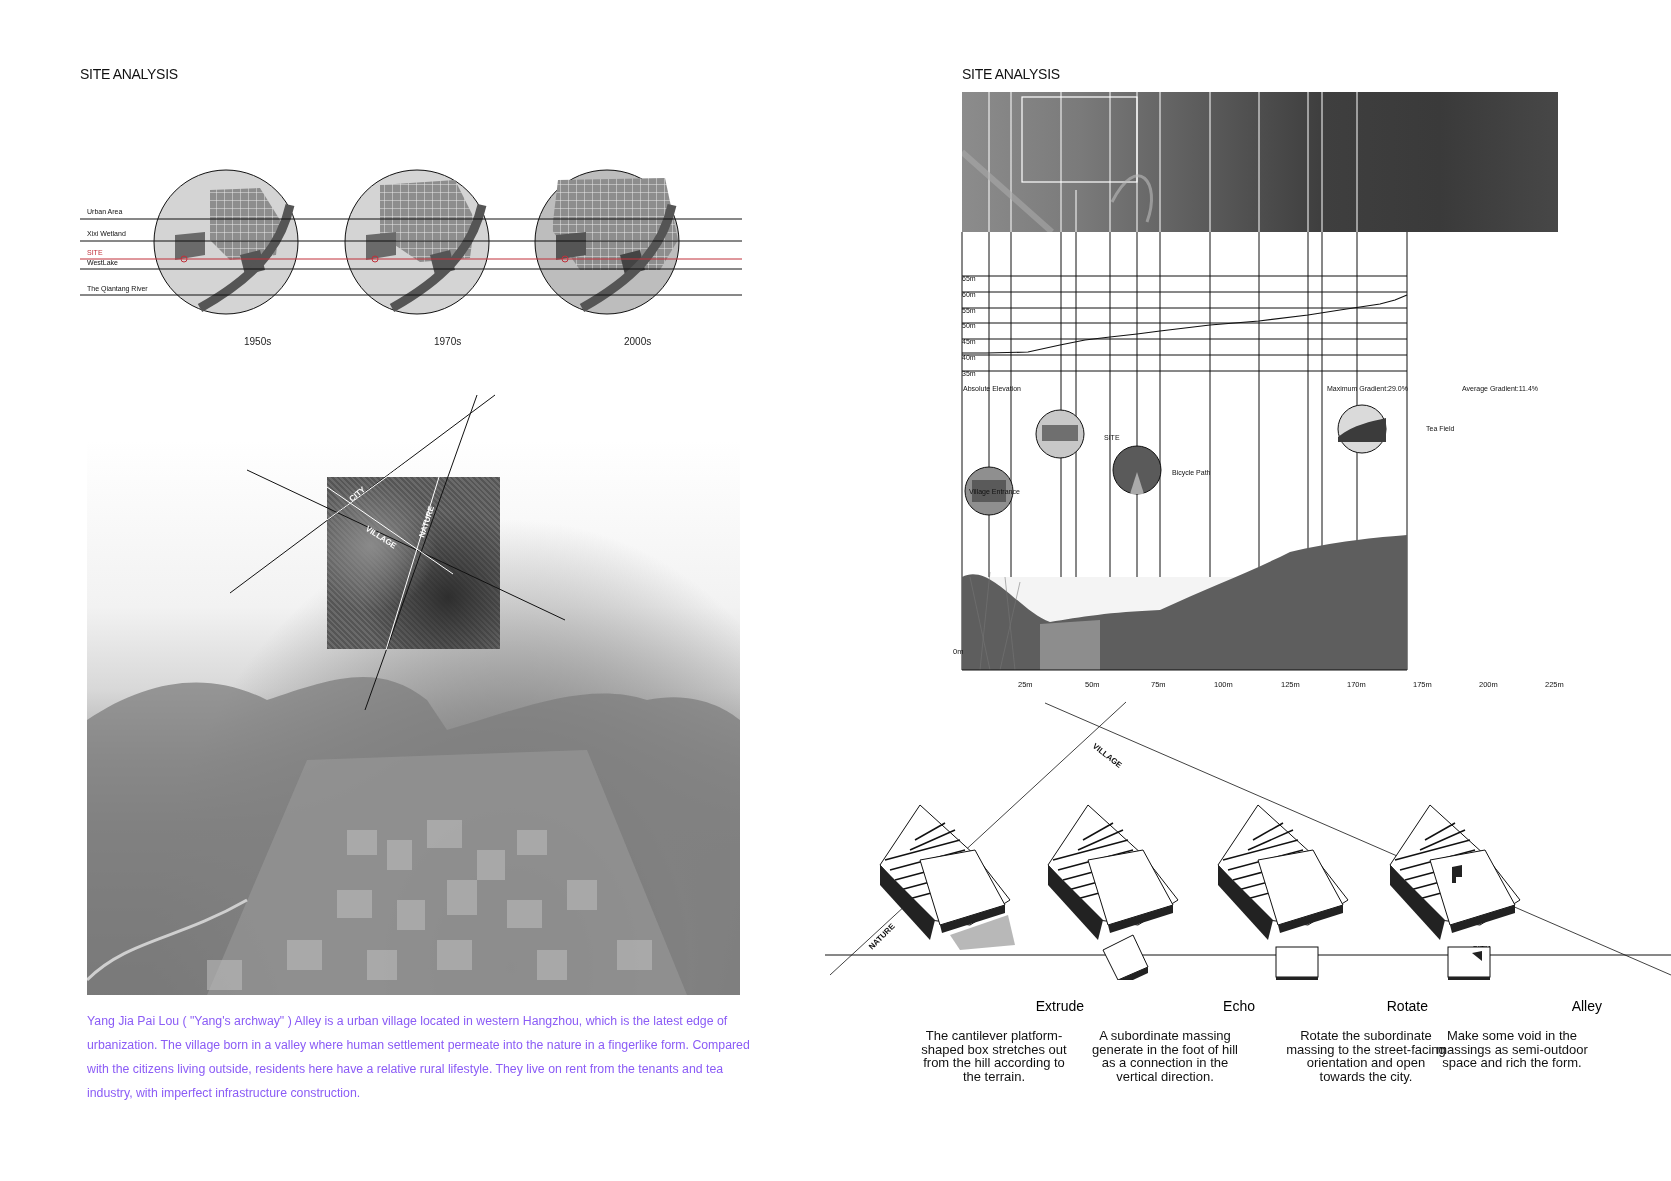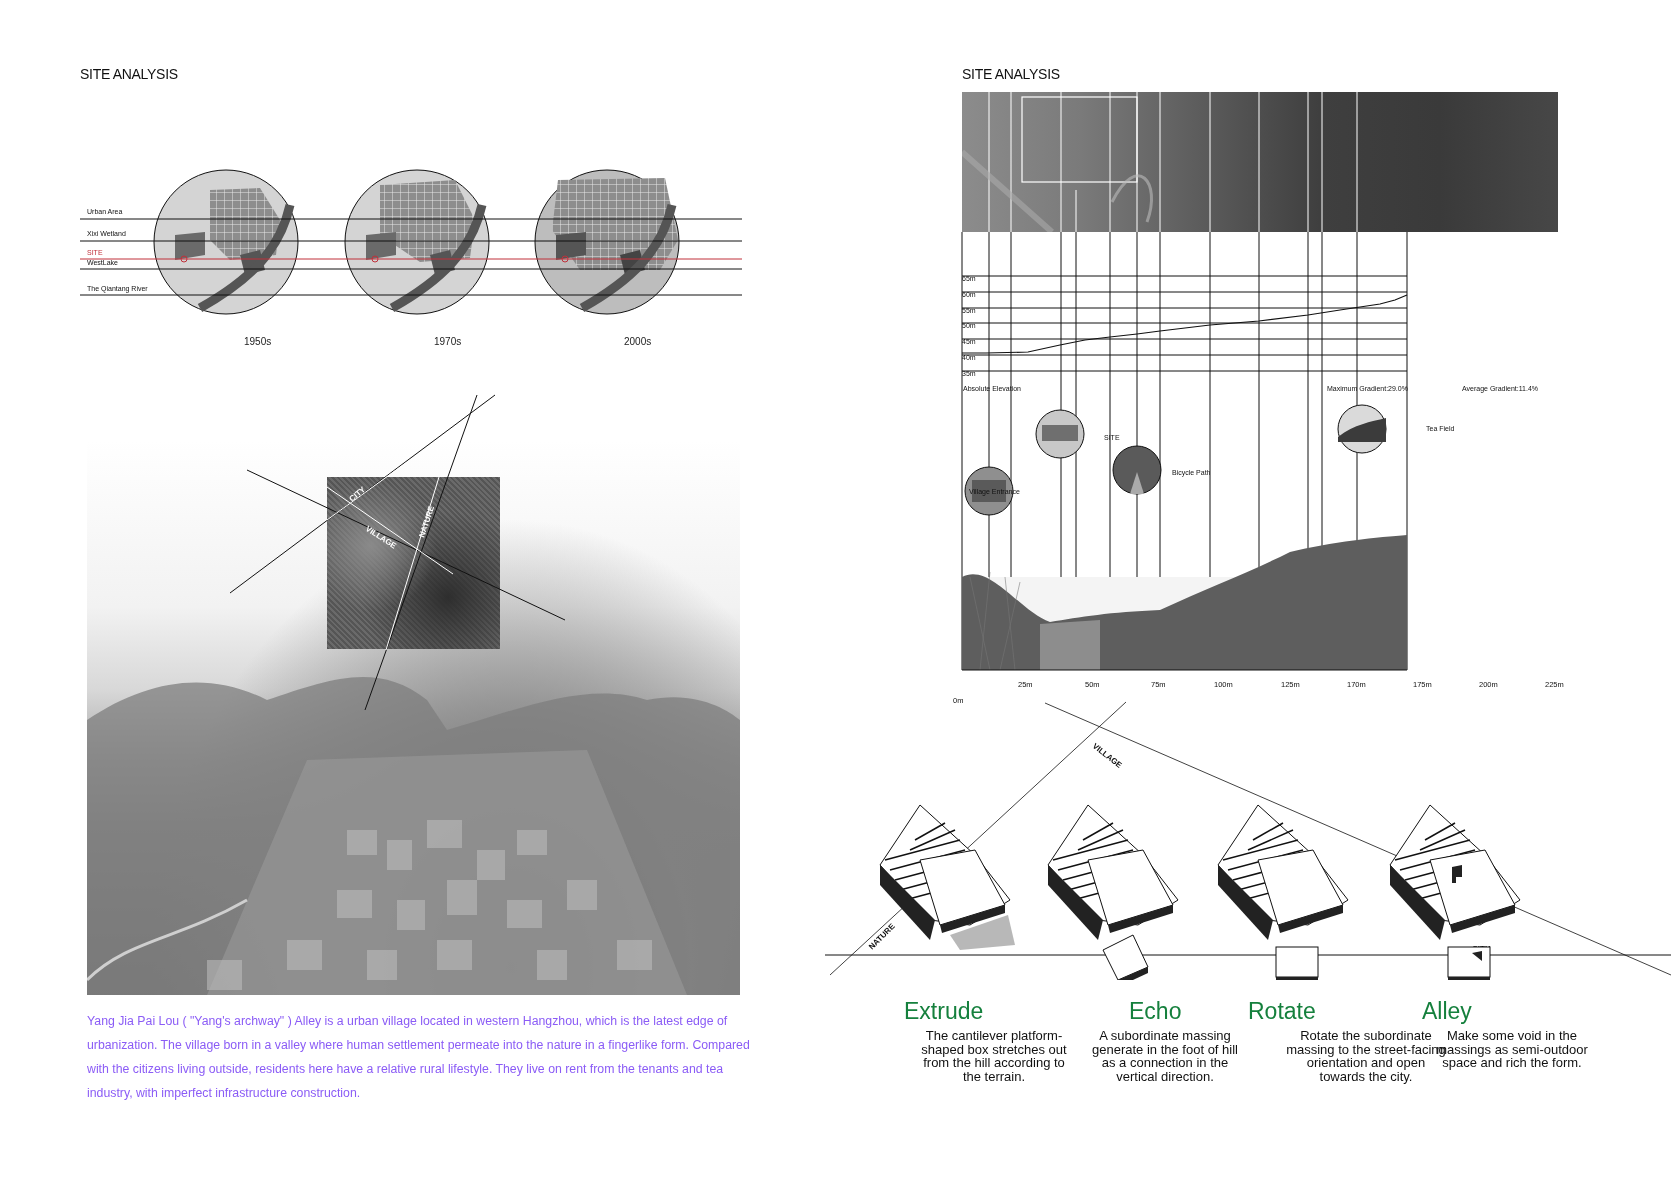--- a/index.html
+++ b/index.html
@@ -2,21 +2,21 @@
 <html><head>
 <meta charset="utf-8">
 <style>
   html,body{margin:0;padding:0;background:#ffffff;}
   body{width:1671px;height:1181px;position:relative;overflow:hidden;font-family:"Liberation Sans",sans-serif;color:#111;}
   .abs{position:absolute;}
   .title{font-size:14px;letter-spacing:-0.3px;color:#111;}
   .small{font-size:7px;color:#111;white-space:nowrap;}
   .era{font-size:10px;color:#222;margin-left:36px;}
   .para{font-size:12.3px;line-height:24px;color:#8b5cf6;}
-  .op-title{font-size:23px;color:#15803d;text-align:left;width:180px;}
+  .op-title{font-size:14px;color:#000000;text-align:right;width:180px;}
   .op-desc{font-size:13px;line-height:13.5px;color:#111;text-align:center;width:160px;}
   .tick{font-size:7.5px;color:#111;white-space:nowrap;}
   svg text{font-family:"Liberation Sans",sans-serif;}
 </style>
 </head>
 <body>
 
 <div class="abs title" style="left:80px;top:66px;">SITE ANALYSIS</div>
 
 <svg class="abs" style="left:80px;top:160px;" width="670" height="200" viewBox="0 0 670 200">
@@ -211,21 +211,21 @@
 <div class="abs small" style="left:962px;top:370px;">35m</div>
 <div class="abs small" style="left:963px;top:385px;">Absolute Elevation</div>
 <div class="abs small" style="left:1327px;top:385px;">Maximum Gradient:29.0%</div>
 <div class="abs small" style="left:1462px;top:385px;">Average Gradient:11.4%</div>
 
 <div class="abs small" style="left:969px;top:488px;">Village Entrance</div>
 <div class="abs small" style="left:1104px;top:434px;">SITE</div>
 <div class="abs small" style="left:1172px;top:469px;">Bicycle Path</div>
 <div class="abs small" style="left:1426px;top:425px;">Tea Field</div>
 
-<div class="abs tick" style="left:953px;top:696px;">0m</div>
+<div class="abs tick" style="left:953px;top:647px;">0m</div>
 <div class="abs tick" style="left:1018px;top:680px;">25m</div>
 <div class="abs tick" style="left:1085px;top:680px;">50m</div>
 <div class="abs tick" style="left:1151px;top:680px;">75m</div>
 <div class="abs tick" style="left:1214px;top:680px;">100m</div>
 <div class="abs tick" style="left:1281px;top:680px;">125m</div>
 <div class="abs tick" style="left:1347px;top:680px;">170m</div>
 <div class="abs tick" style="left:1413px;top:680px;">175m</div>
 <div class="abs tick" style="left:1479px;top:680px;">200m</div>
 <div class="abs tick" style="left:1545px;top:680px;">225m</div>
 
@@ -305,20 +305,20 @@
     <path d="M62 62 L72 60 L72 72 L66 72 L66 78 L62 78 Z" fill="#222"></path>
     <rect x="58" y="142" width="42" height="30" fill="#fff" stroke="#111"></rect>
     <rect x="58" y="172" width="42" height="6" fill="#222"></rect>
     <path d="M82 148 L92 146 L92 156 Z" fill="#222"></path>
   </g>
 </svg>
 
 <div class="abs op-title" style="left:904px;top:998px;">Extrude</div>
 <div class="abs op-desc" style="left:914px;top:1029px;">The cantilever platform-shaped box stretches out from the hill according to the terrain.</div>
 
-<div class="abs op-title" style="left:1129px;top:998px;">Echo</div>
+<div class="abs op-title" style="left:1075px;top:998px;">Echo</div>
 <div class="abs op-desc" style="left:1085px;top:1029px;">A subordinate massing generate in the foot of hill as a connection in the vertical direction.</div>
 
 <div class="abs op-title" style="left:1248px;top:998px;">Rotate</div>
 <div class="abs op-desc" style="left:1258px;top:1029px;margin-left:28px;">Rotate the subordinate massing to the street-facing orientation and open towards the city.</div>
 
 <div class="abs op-title" style="left:1422px;top:998px;">Alley</div>
 <div class="abs op-desc" style="left:1432px;top:1029px;">Make some void in the massings as semi-outdoor space and rich the form.</div>
 
 </body></html>

